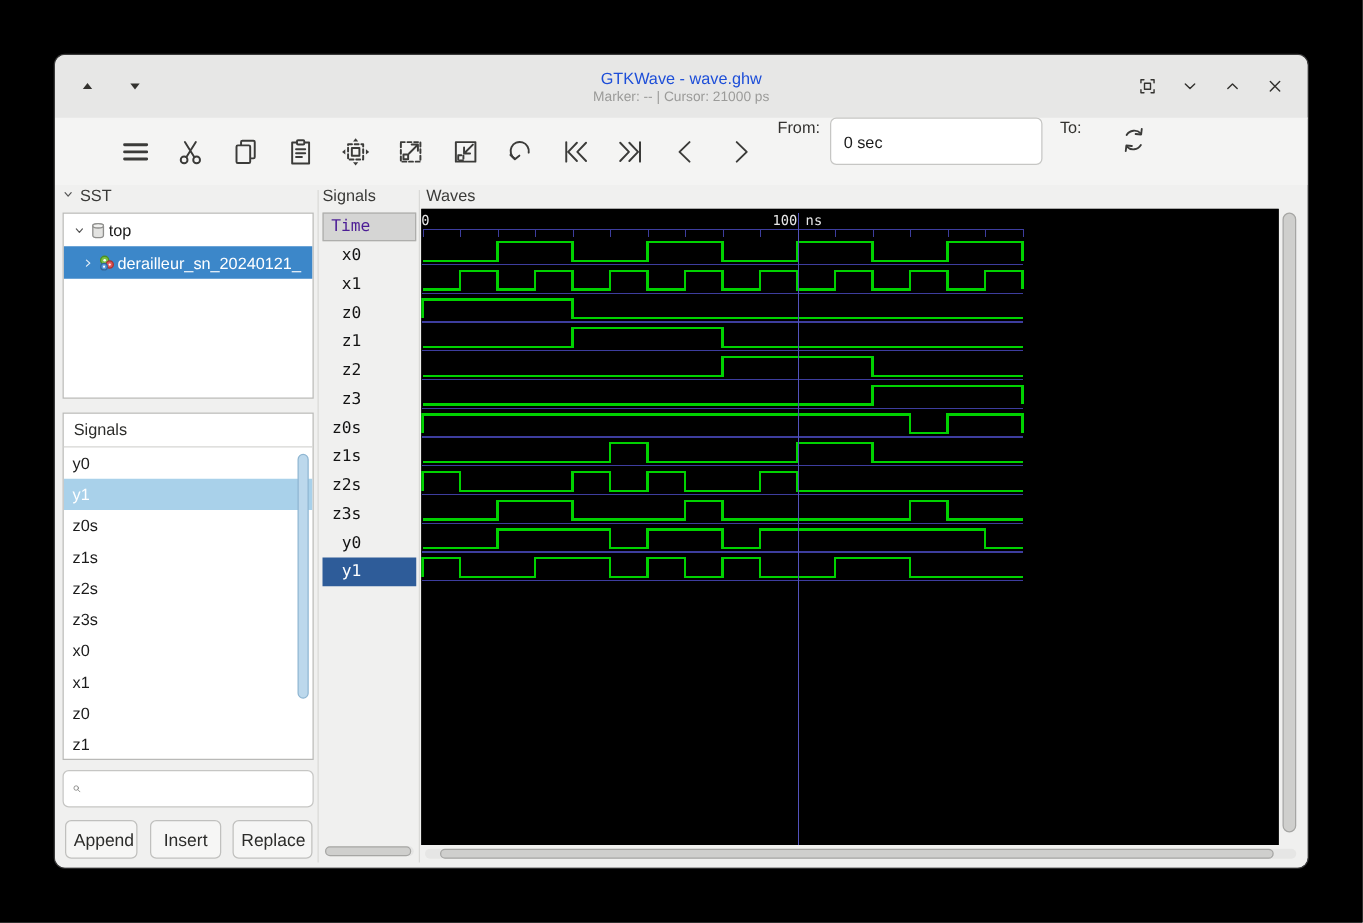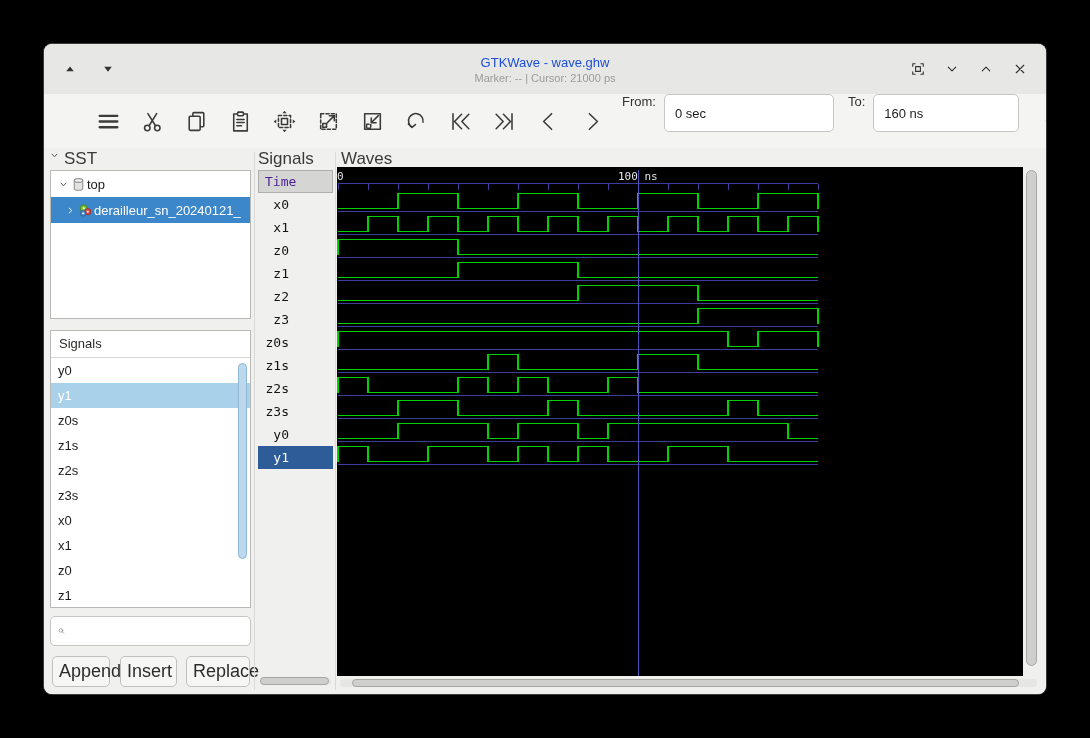--- a/index.html
+++ b/index.html
@@ -28,21 +28,21 @@
   .tb-label{font-size:13px;color:#33322f;margin:0 8px 0 14px;}
   .tb-field{height:36px;border:1px solid #c6c6c4;border-radius:5px;background:#fff;
             font-size:13px;color:#1c1c1c;padding:0 10px;font-family:"Liberation Sans",sans-serif;}
   .tb-field.from{width:148px;}
   .tb-field.to{width:124px;}
   .reload-btn{background:none;border:none;color:#3b3b39;margin-left:18px;width:32px;height:36px;
               display:flex;align-items:center;justify-content:center;padding:0;}
   .reload-btn .ic{width:24px;height:24px;}
   
   .content{position:absolute;left:0;top:104px;width:100%;height:546px;background:#f0f0ef;}
-  .frame-label{position:absolute;font-size:17px;color:#3a3a38;display:flex;align-items:flex-start;gap:3px;}
+  .frame-label{position:absolute;font-size:13px;color:#3a3a38;display:flex;align-items:flex-start;gap:3px;}
   .caret{width:13px;height:13px;color:#555;}
   .vsep{position:absolute;top:4px;bottom:4px;width:1px;background:#d9d9d7;}
   
   .tree-box{position:absolute;left:6px;top:22px;width:201px;height:149px;background:#fff;
             border:1px solid #b9b9b7;box-sizing:border-box;overflow:hidden;}
   .tree-row{height:26px;display:flex;align-items:center;font-size:13px;color:#1c1c1c;gap:0;
             padding-left:6px;white-space:nowrap;text-align:right;}
   .tree-row .ic{width:17px;height:17px;flex:0 0 auto;}
   .tree-row.selected{background:#3c87c9;color:#fff;padding-left:13px;}
   .tree-row.selected .caret{color:#e8f1f8;}
@@ -58,21 +58,21 @@
   .lthumb{position:absolute;left:0;top:0;width:9px;height:196px;background:#bcd8ec;
           border:1px solid #8fb6d2;border-radius:5px;box-sizing:border-box;}
   
   .search-box{position:absolute;left:6px;top:468px;width:201px;height:30px;background:#fff;
               border:1px solid #c6c6c4;border-radius:5px;box-sizing:border-box;
               display:flex;align-items:center;padding-left:6px;gap:4px;}
   .search-box .ic{width:16px;height:16px;color:#6d6d6b;}
   .search-box input{border:none;outline:none;flex:1;font-size:13px;height:100%;background:transparent;
                     font-family:"Liberation Sans",sans-serif;}
   .btn{position:absolute;top:508px;height:31px;background:#f6f6f5;border:1px solid #c0c0be;
-       border-radius:5px;font-size:18px;color:#2c2c2a;font-family:"Liberation Sans",sans-serif;}
+       border-radius:5px;font-size:14px;color:#2c2c2a;font-family:"Liberation Sans",sans-serif;}
   
   .time-header{position:absolute;left:214px;top:22px;width:75px;height:23px;background:#d5d5d4;
                border:1px solid #aeaeac;box-sizing:border-box;
                font-family:"DejaVu Sans Mono",monospace;font-size:13px;color:#4c1d95;
                line-height:21px;padding-left:6px;}
   #names-rows{position:absolute;left:214px;top:45px;width:75px;}
   .name-row{height:23px;line-height:23px;font-family:"DejaVu Sans Mono",monospace;font-size:13px;
             color:#141414;text-align:right;padding-right:44px;box-sizing:border-box;width:75px;}
   .name-row.sel{background:#2e5c99;color:#fff;}
   .hscroll{position:absolute;height:8px;background:#e6e6e5;border-radius:4px;}
@@ -206,21 +206,20 @@
           </button>
           <button class="tool-btn">
             <svg class="ic" viewBox="0 0 24 24" fill="none" stroke="currentColor" stroke-width="1.5" stroke-linecap="round" stroke-linejoin="round">
               <path d="M9 4.5 L16.7 12 L9 19.5"></path>
             </svg>
           </button>
         </div>
       <span class="tb-label">From:</span>
       <input class="tb-field from" value="0 sec" style="">
       <span class="tb-label">To:</span>
-      <input class="tb-field to" value="160 ns" style="">
       <button class="reload-btn">
           <svg class="ic" viewBox="0 0 24 24" fill="none" stroke="currentColor" stroke-width="1.5" stroke-linecap="round" stroke-linejoin="round">
             <path d="M6.3 8 A 7.2 7.2 0 0 1 17.6 6.7"></path>
             <path d="M18.4 3.2 L17.9 7.6 L13.5 7.2"></path>
             <path d="M17.7 16 A 7.2 7.2 0 0 1 6.4 17.3"></path>
             <path d="M5.6 20.8 L6.1 16.4 L10.5 16.8"></path>
           </svg>
         </button>
     </div>
 

